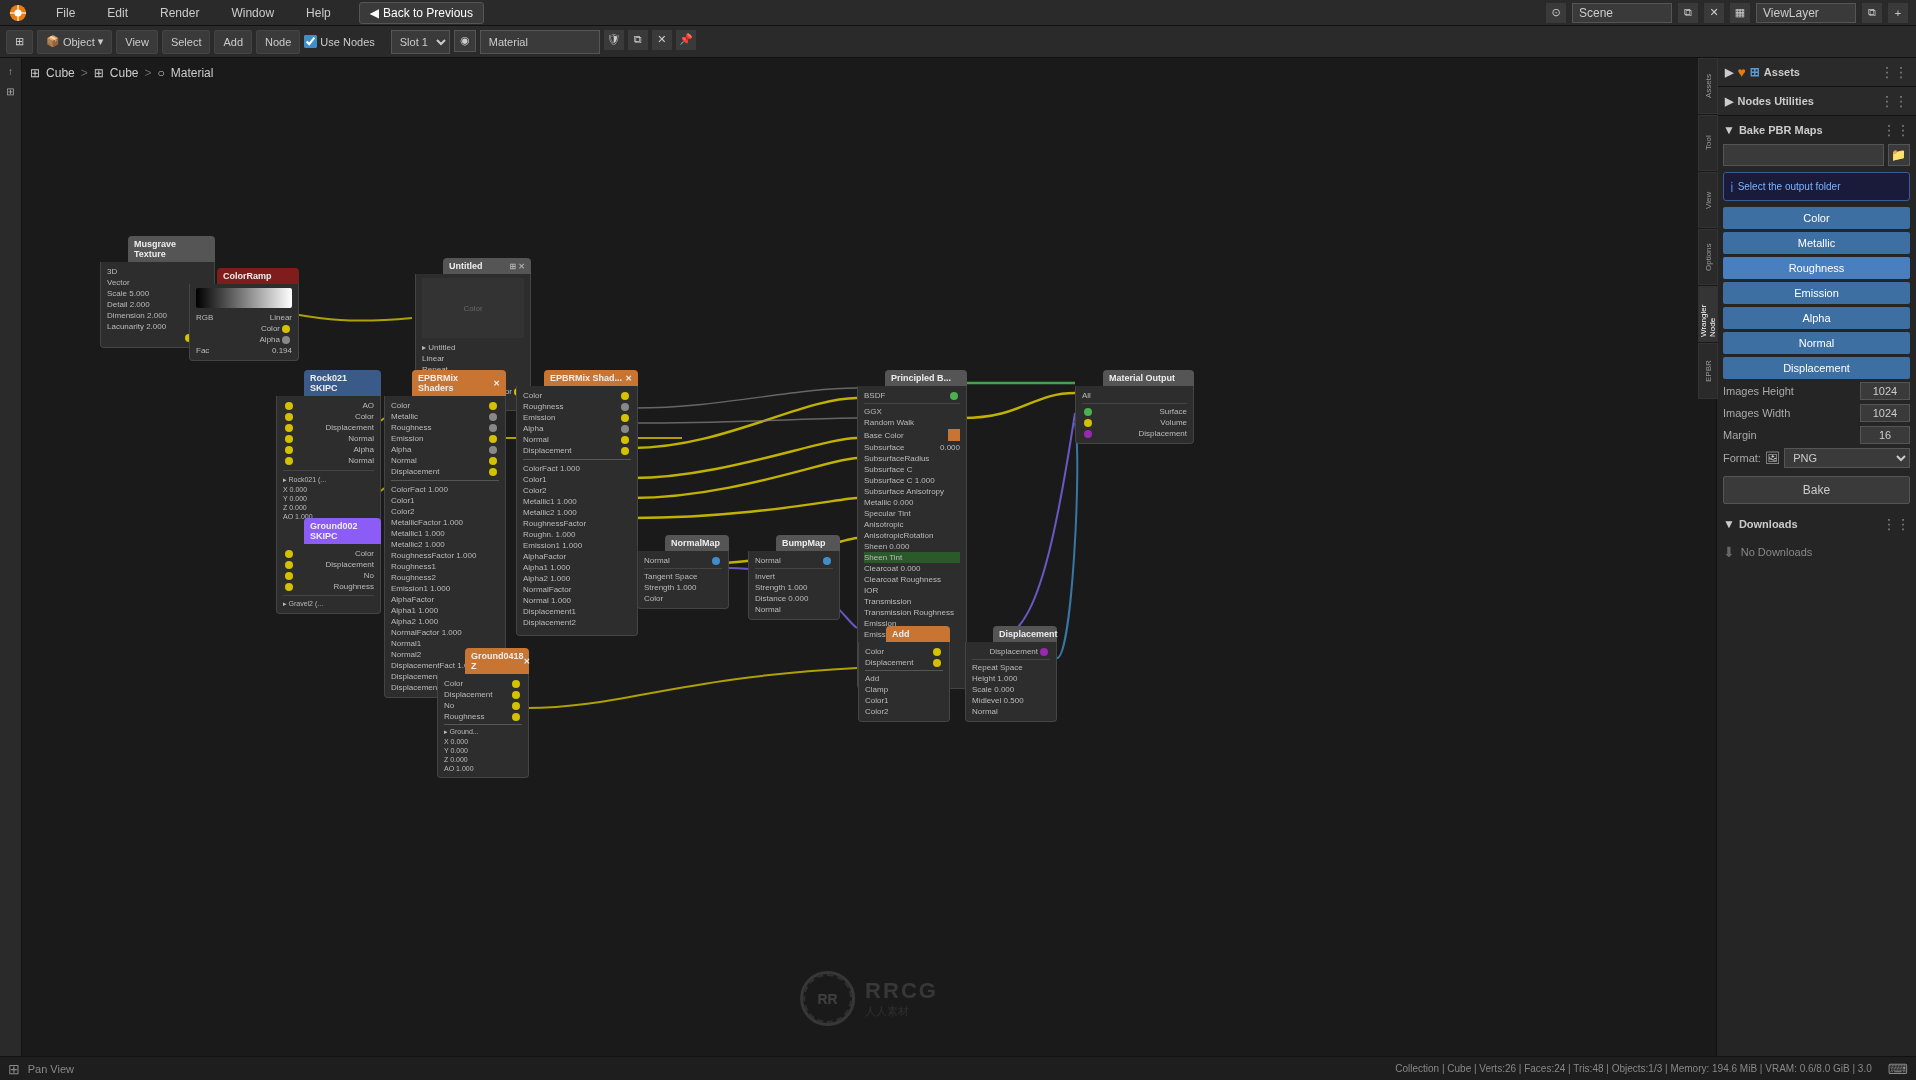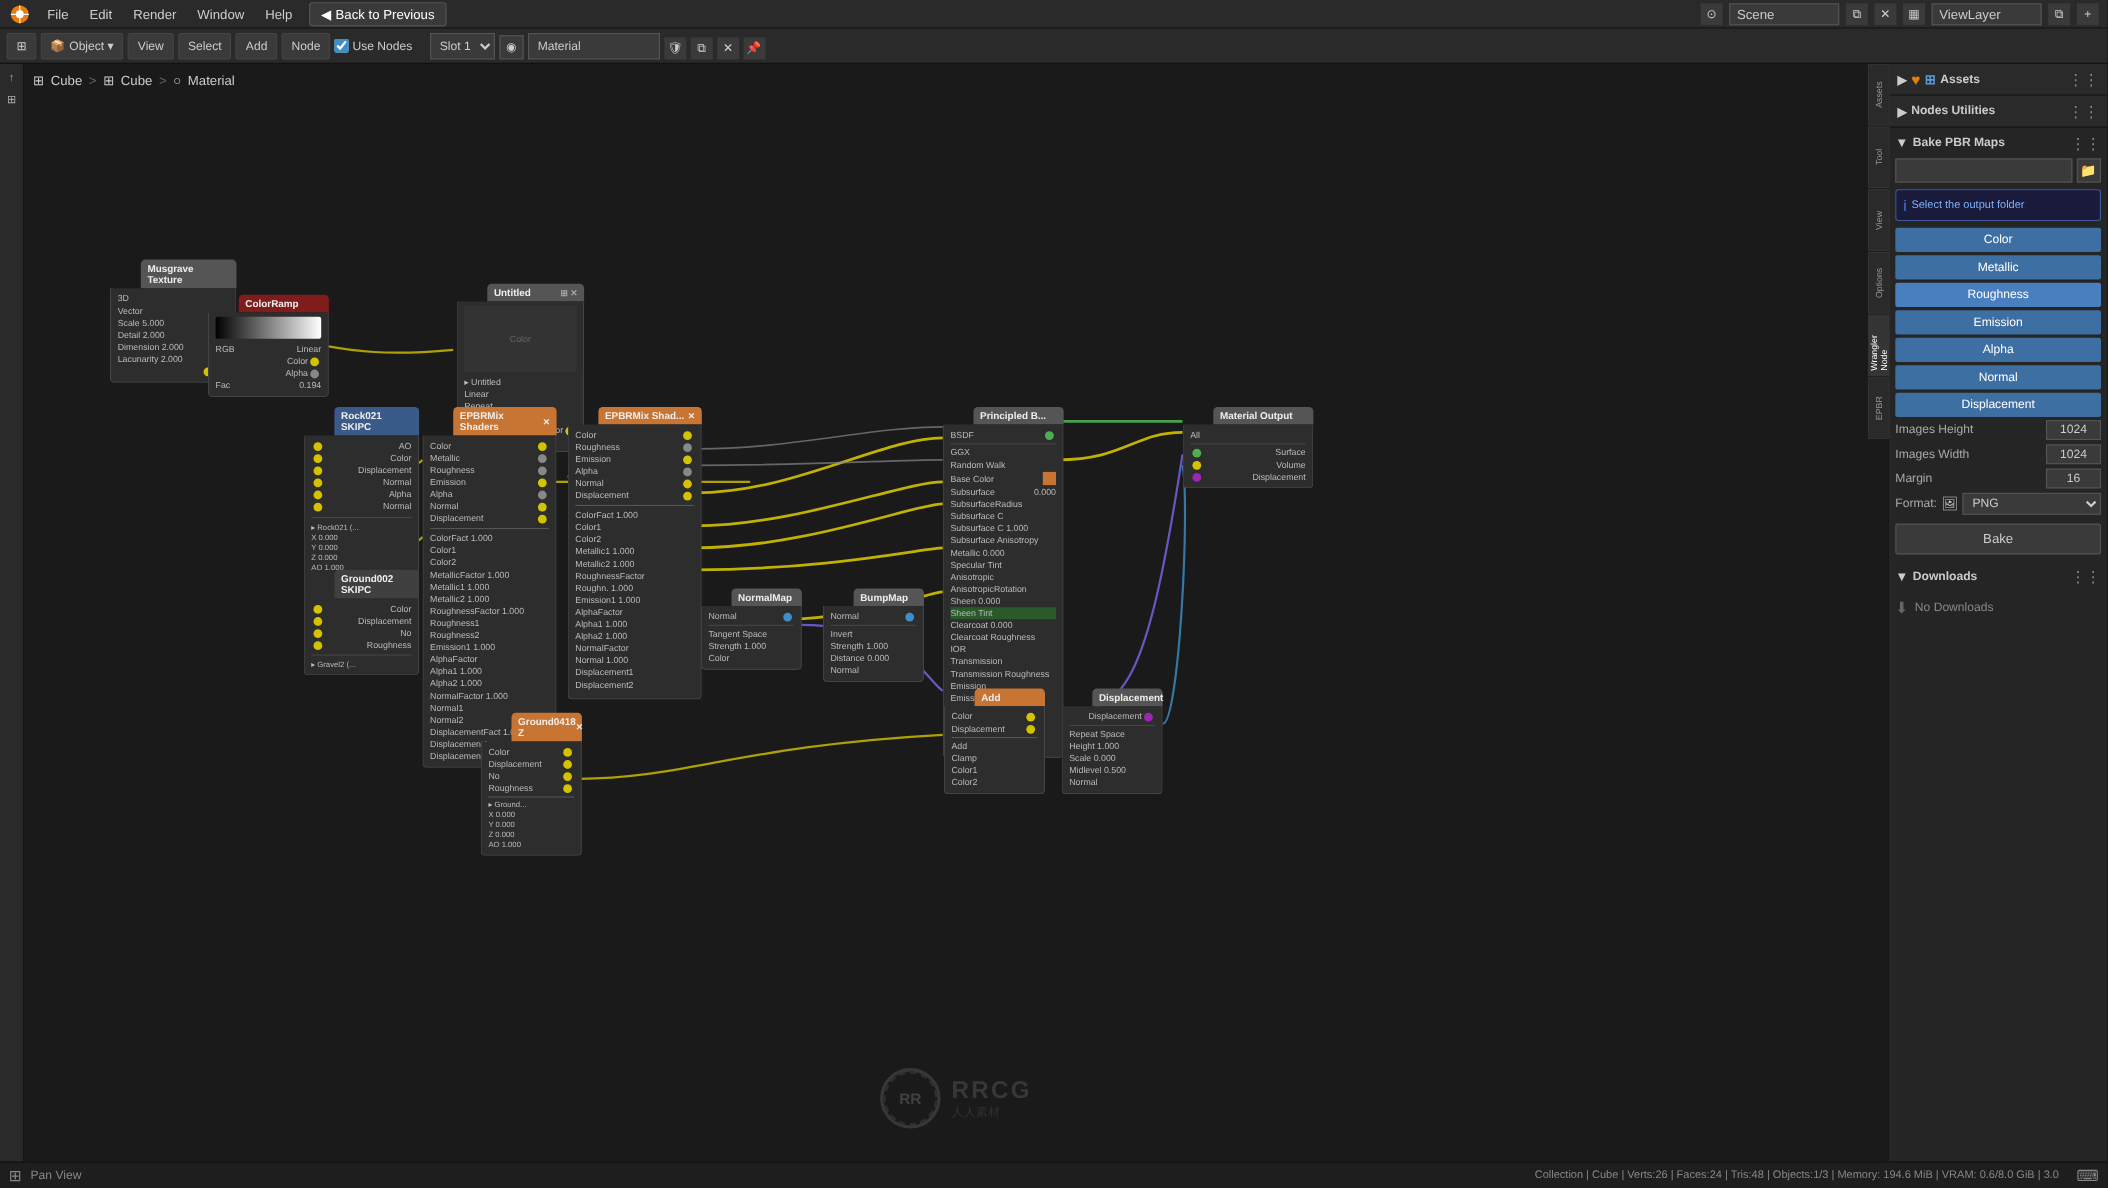--- a/index.html
+++ b/index.html
@@ -15,21 +15,21 @@
       flex-direction: column;
     }
 
     
     .top-menubar {
       height: 26px;
       background: #2a2a2a;
       display: flex;
       align-items: center;
       padding: 0 8px;
-      gap: 11px;
+      gap: 24px;
       border-bottom: 1px solid #111;
       flex-shrink: 0;
     }
     .top-menubar .blender-logo {
       width: 20px;
       height: 20px;
       display: flex;
       align-items: center;
       justify-content: center;
       color: #e87d0d;
@@ -489,21 +489,21 @@
     <span>▾</span>
   </button>
   <button class="toolbar-btn">View</button>
   <button class="toolbar-btn">Select</button>
   <button class="toolbar-btn">Add</button>
   <button class="toolbar-btn">Node</button>
   <label class="checkbox-label">
     <input type="checkbox" checked="" style="">
     <span>Use Nodes</span>
   </label>
-  <div style="margin-left: 12px; display:flex; align-items:flex-end; gap:4px;">
+  <div style="margin-left: 12px; display:flex; align-items:flex-start; gap:4px;">
     <select class="slot-select">
       <option>Slot 1</option>
     </select>
     <button class="header-icon-btn" style="width:22px;height:22px;background:#3a3a3a;border:1px solid #555;">◉</button>
     <div class="material-field">
       <span>Material</span>
     </div>
     <button class="header-icon-btn">🛡</button>
     <button class="header-icon-btn">⧉</button>
     <button class="header-icon-btn">✕</button>
@@ -860,21 +860,21 @@
         <div class="node-row">
             <span>Displacement1</span>
           </div>
         <div class="node-row">
             <span>Displacement2</span>
           </div>
       </div>
     </div>
 
     <div class="node node-blue" style="left:254px;top:460px;width:105px;">
-      <div class="node-header" style="background:#404040;">
+      <div class="node-header" style="background:#8b5cf6;">
         <span>Ground002 SKIPC</span>
       </div>
       <div class="node-body">
         <div class="node-row">
             <span class="socket socket-yellow"></span>
             <span>Color</span>
           </div>
         <div class="node-row">
             <span class="socket socket-yellow"></span>
             <span>Displacement</span>

